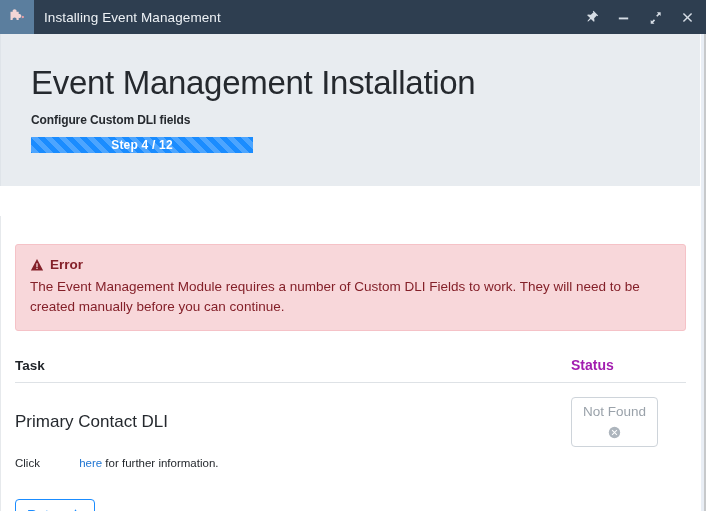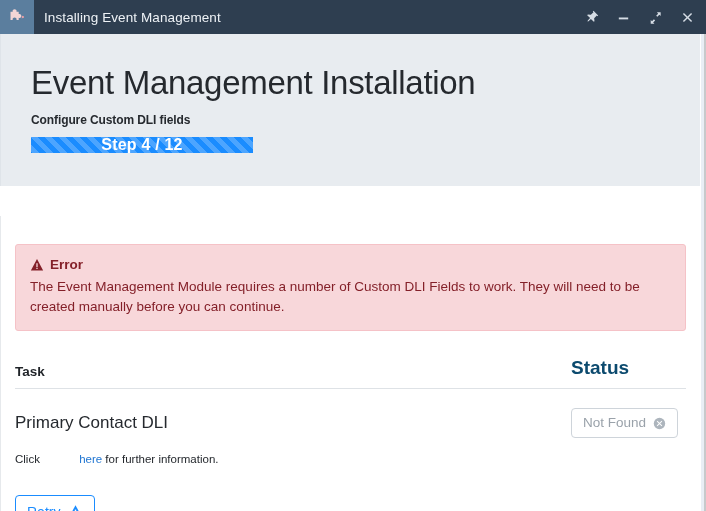--- a/index.html
+++ b/index.html
@@ -122,21 +122,21 @@
       rgba(255,255,255,0.22) 50%,
       rgba(255,255,255,0.22) 75%,
       transparent 75%,
       transparent
     );
     background-size: 14px 14px;
     display: flex;
     align-items: center;
     justify-content: center;
     color: #ffffff;
-    font-size: 16px;
+    font-size: 12px;
     font-weight: 700;
     letter-spacing: 0.2px;
     box-sizing: border-box;
   }
 
   
   .content {
     position: absolute;
     top: 216px;
     left: 0;
@@ -183,23 +183,23 @@
     padding-bottom: 9px;
   }
   .th-task {
     flex: 1 1 auto;
     font-size: 13.5px;
     font-weight: 700;
     color: #1f2328;
   }
   .th-status {
     flex: 0 0 115px;
-    font-size: 19px;
+    font-size: 14px;
     font-weight: 700;
-    color: #0c4a6e;
+    color: #a21caf;
   }
   .table-row {
     display: flex;
     align-items: center;
     padding-top: 14px;
     min-height: 40px;
   }
   .td-task {
     flex: 1 1 auto;
     font-size: 17px;
@@ -215,20 +215,21 @@
     align-items: center;
     gap: 7px;
     border: 1px solid #ced4da;
     border-radius: 4px;
     background: #ffffff;
     color: #9aa2aa;
     font-size: 13.5px;
     padding: 7px 11px;
     cursor: pointer;
     line-height: 1;
+    flex-direction: column;
   }
   .status-btn svg { display: block; }
 
   .note {
     margin: 10px 14px 0 14px;
     font-size: 11.5px;
     color: #25292e;
   }
   .note a {
     color: #2176d2;

